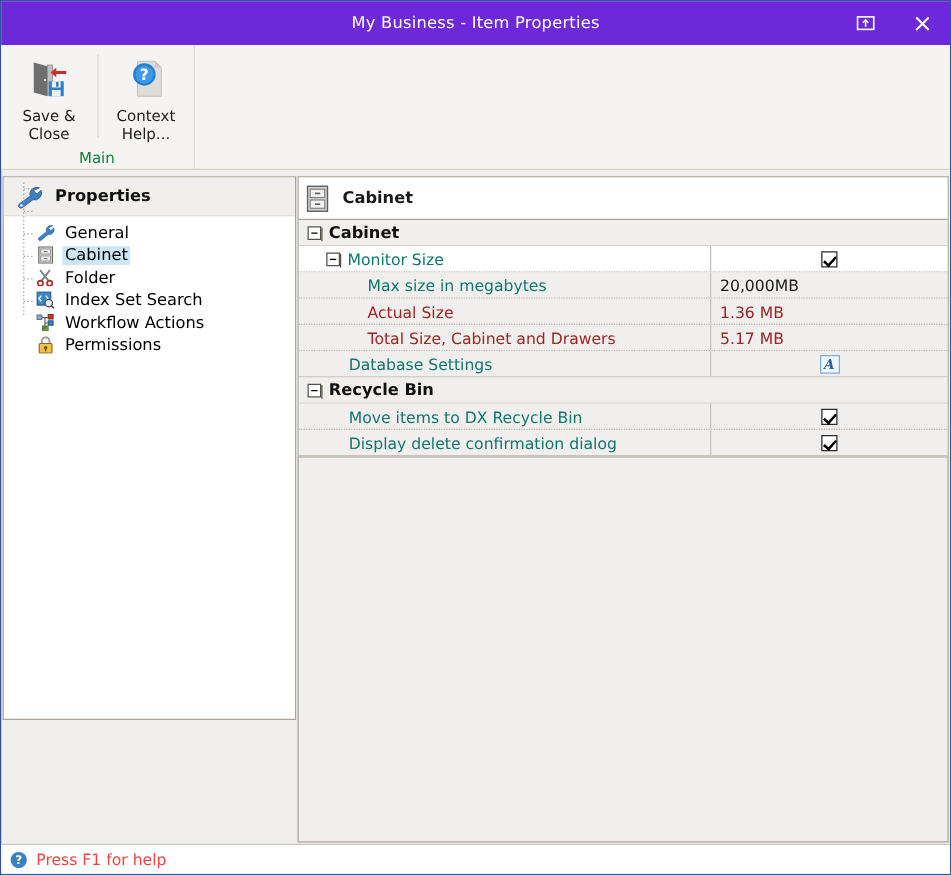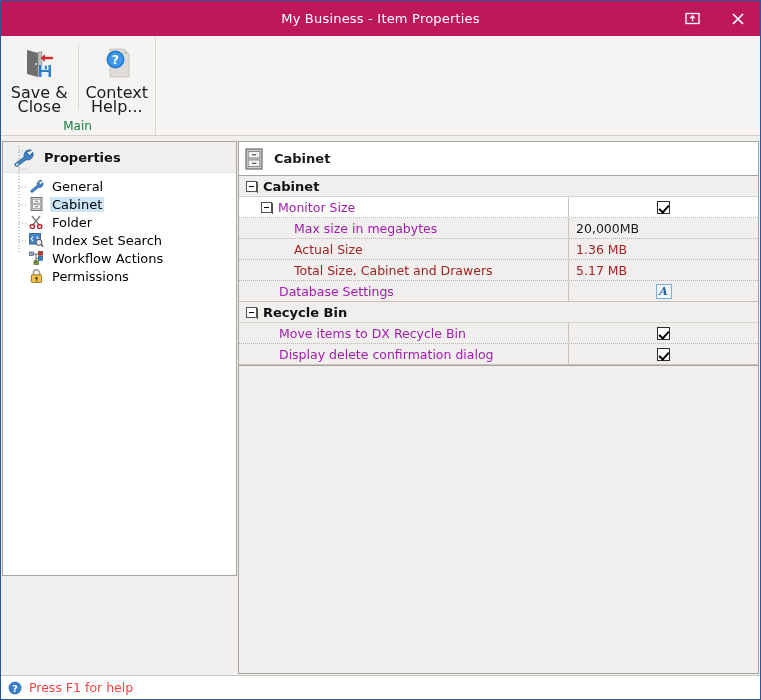--- a/index.html
+++ b/index.html
@@ -13,21 +13,21 @@
     width: 761px; height: 700px;
     position: relative;
     box-sizing: border-box;
     border: 1px solid #2e5599;
     background: #f0efed;
   }
 
   
   .titlebar {
     height: 35px;
-    background: #be185d;
+    background: #6d28d9;
     position: relative;
     display: flex;
     align-items: center;
     justify-content: center;
   }
   .titlebar .title {
     color: #ffffff;
     font-size: 13px;
     letter-spacing: 0.2px;
   }
@@ -67,21 +67,21 @@
     width: 77px;
     display: flex;
     flex-direction: column;
     align-items: center;
     padding-top: 8px;
     box-sizing: border-box;
     cursor: pointer;
   }
   .rb-icon { height: 38px; display:flex; align-items:center; justify-content:center; }
   .rb-label {
-    font-size: 16px;
+    font-size: 12px;
     color: #1b1b1b;
     text-align: center;
     line-height: 14px;
     margin-top: 4px;
   }
   .rb-sep {
     width: 1px;
     height: 66px;
     background: #dcd8d2;
     margin-top: 8px;
@@ -203,21 +203,21 @@
     border-bottom: 1px dotted #b9b5ae;
     background: #f0efed;
   }
   .grid-row.white { background: #ffffff; }
   .grid-row.solid-b { border-bottom: 1px solid #c8c4bd; }
   .cell-name {
     width: 330px;
     display: flex;
     align-items: center;
     font-size: 12.5px;
-    color: #a21caf;
+    color: #0f766e;
     box-sizing: border-box;
     border-right: 1px solid #c8c4bd;
     position: relative;
   }
   .cell-name.lvl1 { padding-left: 8px; }
   .cell-name.lvl2 { padding-left: 55px; }
   .cell-name.red { color: #a02424; }
   .cell-name .sub-expander { margin-right: 6px; }
   .cell-name .n-label { white-space: nowrap; }
   .cell-val {

